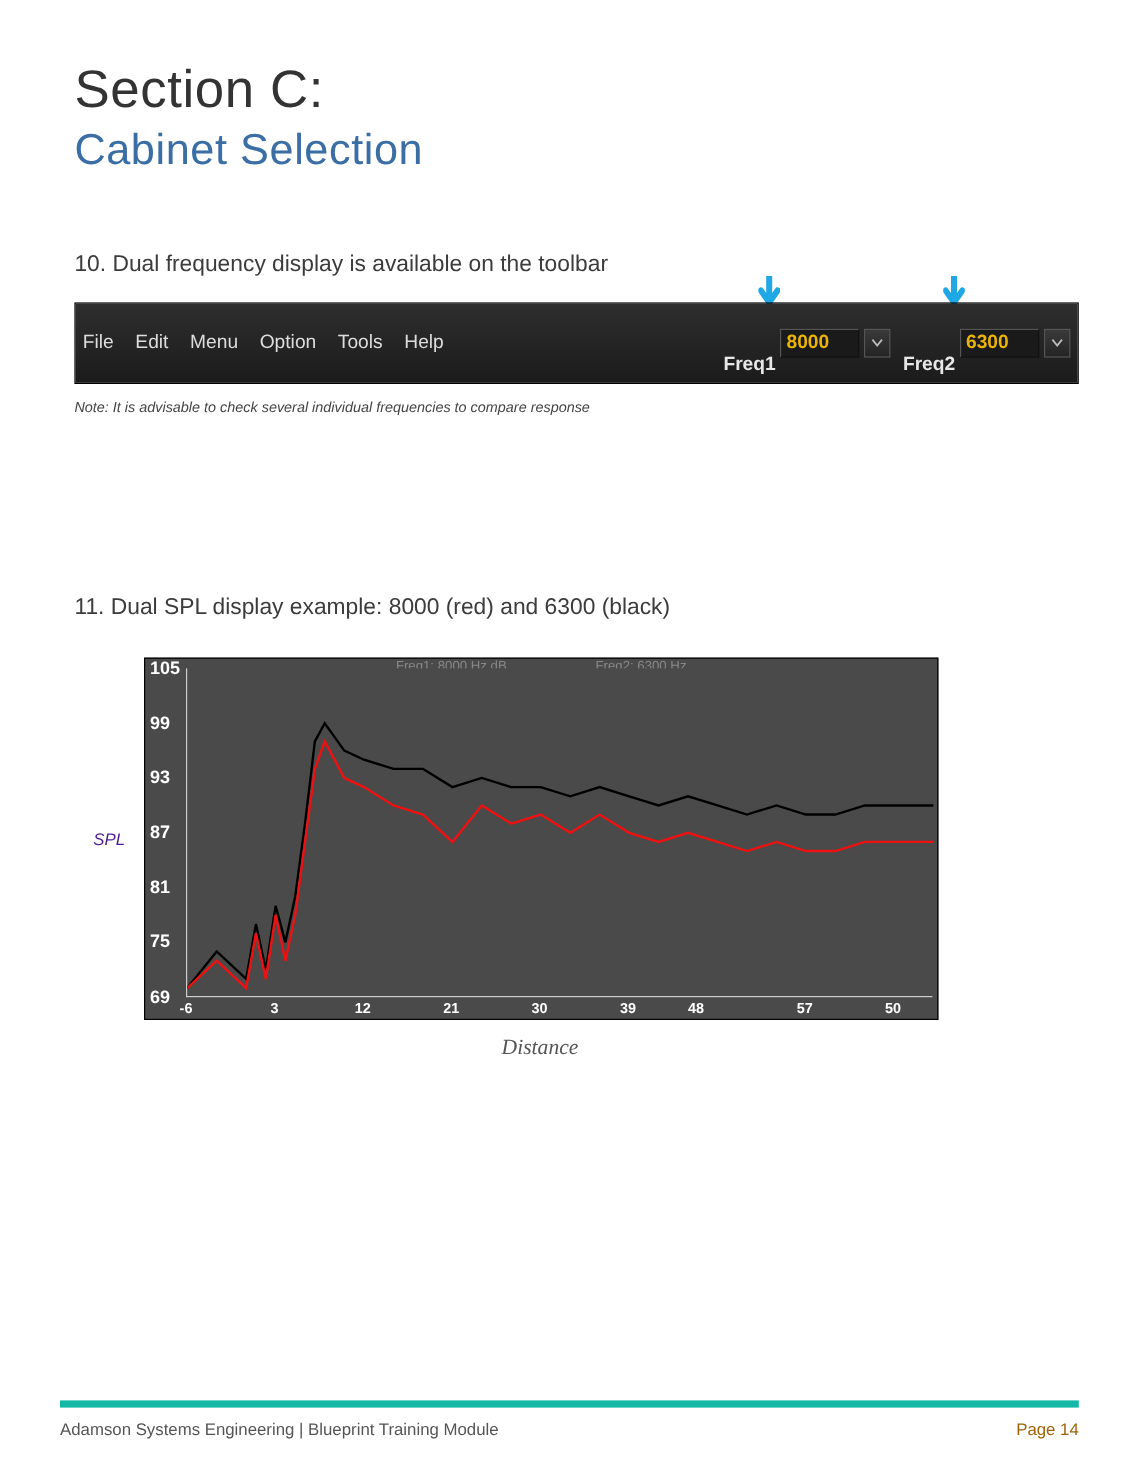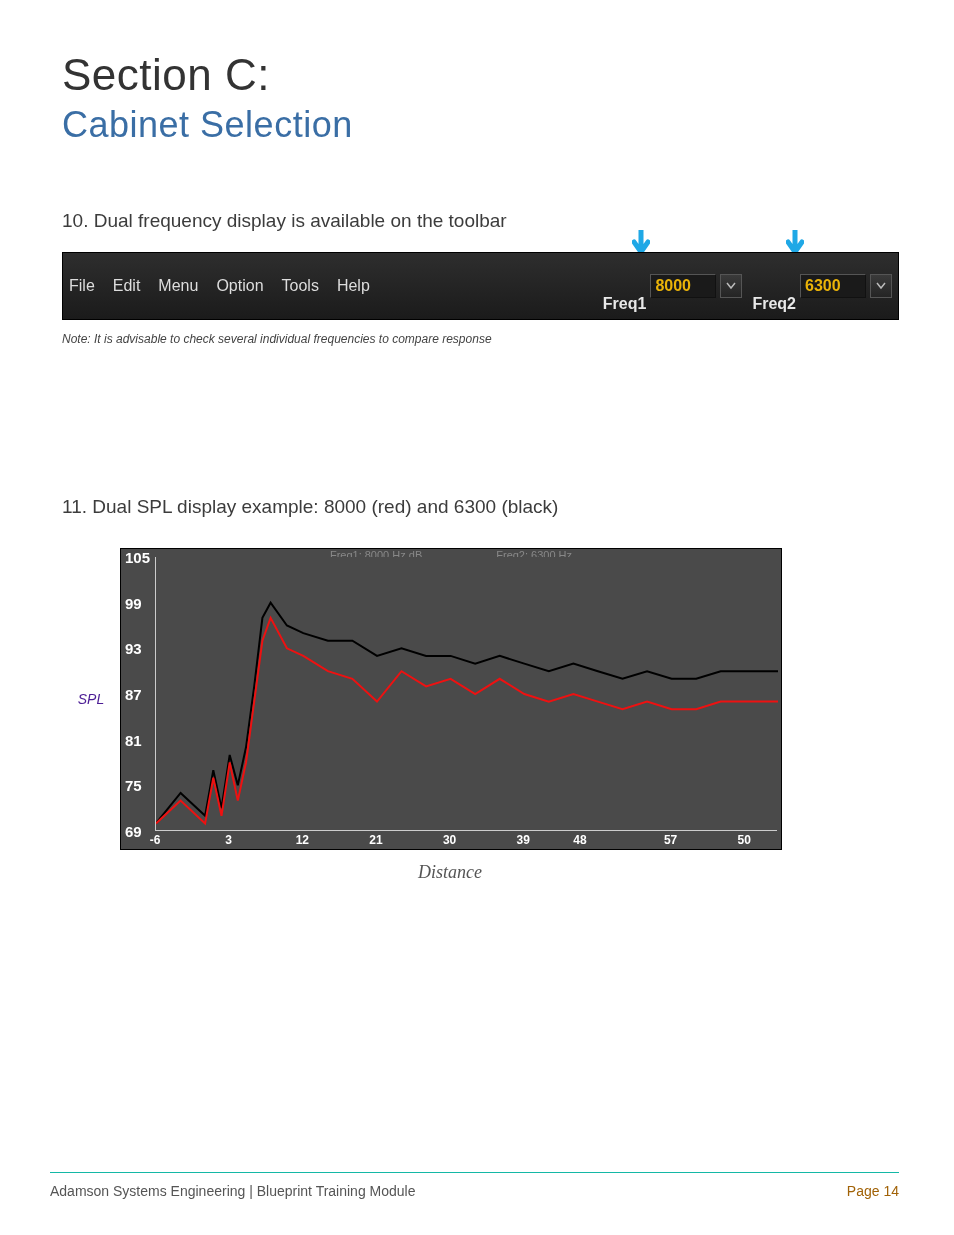--- a/index.html
+++ b/index.html
@@ -25,21 +25,21 @@
   
   .chart-wrap{margin-top:150px;}
   .chart-row{display:flex;align-items:center;}
   .spl-lbl{font-style:italic;font-size:14px;color:#4c1d95;width:58px;text-align:center;}
   .chart{background:#4a4a4a;border:1px solid #000;position:relative;width:660px;height:300px;}
   .plot{position:absolute;left:34px;top:8px;right:4px;bottom:18px;background:#4a4a4a;border-left:1px solid #ccc;border-bottom:1px solid #ccc;}
   .ytick{position:absolute;left:4px;color:#fff;font-size:15px;font-weight:bold;transform:translateY(-50%);}
   .xtick{position:absolute;bottom:2px;color:#fff;font-size:12px;font-weight:bold;transform:translateX(-50%);}
   .dist-lbl{font-style:italic;font-size:18px;color:#555;text-align:center;margin-top:12px;margin-left:58px;width:660px;font-family:Liberation Serif, serif;}
   .legend{position:absolute;top:0px;left:0;right:0;display:flex;justify-content:center;gap:74px;font-size:11px;color:#888;}
-  .footer{position:absolute;bottom:36px;left:50px;right:50px;border-top:1px solid #14b8a6;padding-top:10px;display:flex;justify-content:space-between;font-size:14px;color:#555;}
+  .footer{position:absolute;bottom:36px;left:50px;right:50px;border-top:6px solid #14b8a6;padding-top:10px;display:flex;justify-content:space-between;font-size:14px;color:#555;}
   .footer .pg{color:#a16207;padding-left:44px;}
 </style>
 </head>
 <body>
 
 <div class="page">
   <div class="section-hdr">
     <div class="section-line1">Section C:</div>
     <div class="section-line2">Cabinet Selection</div>
   </div>

